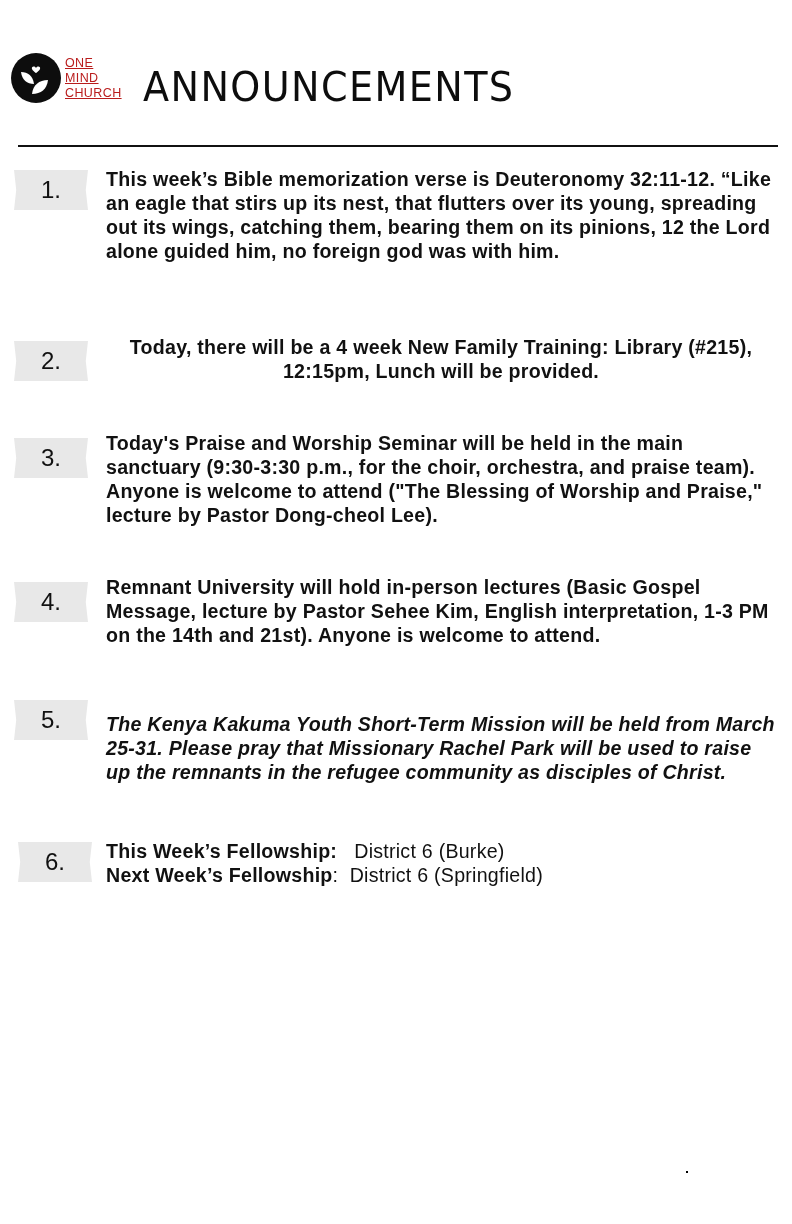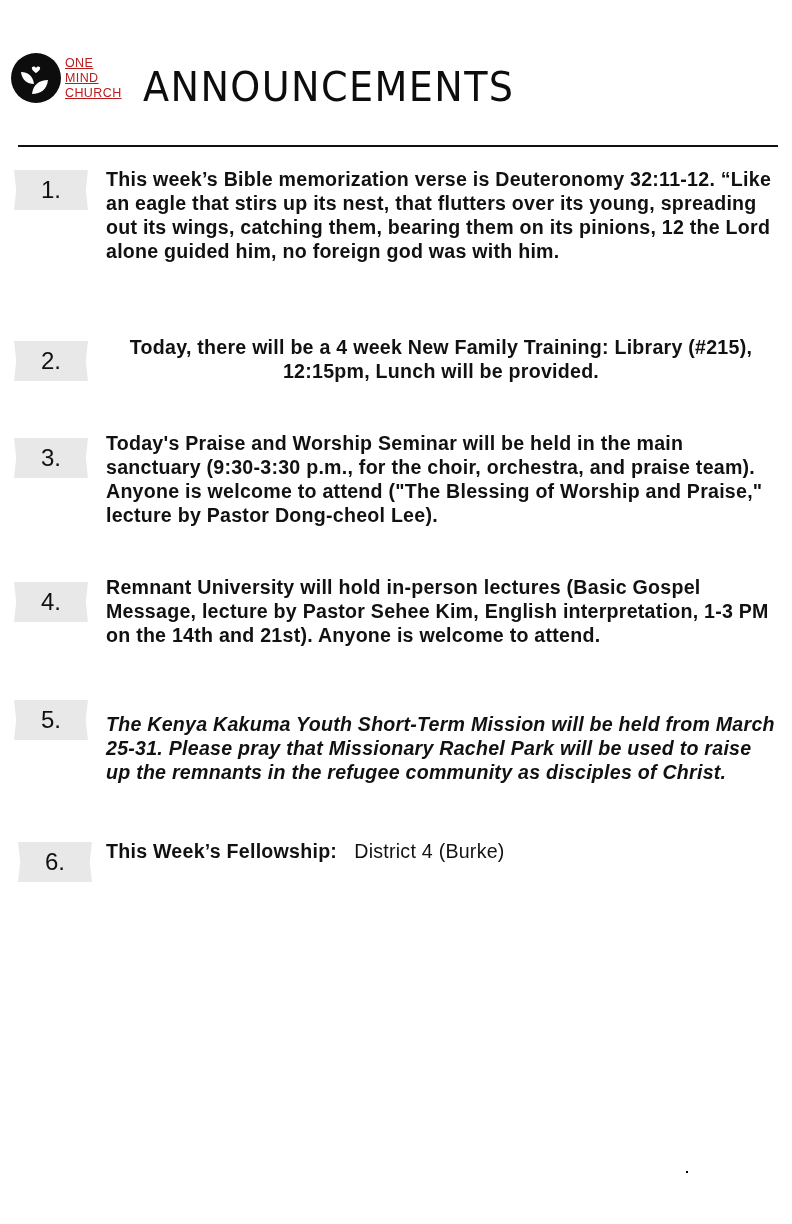--- a/index.html
+++ b/index.html
@@ -90,18 +90,22 @@
 <div class="item" style="top:0;">
   <div class="badge" style="left:14px; top:700px;">5.</div>
   <div class="text" style="top:712px;font-style:italic;">The Kenya Kakuma Youth Short-Term Mission will be held from March 25-31. Please pray that Missionary Rachel Park will be used to raise up the remnants in the refugee community as disciples of Christ.</div>
 </div>
 
 <div class="item" style="top:0;">
   <div class="badge" style="left:18px; top:842px;">6.</div>
   <div class="text" style="top:839px;">
     <div class="fellow-row">
       <span>This Week’s Fellowship:</span>&nbsp;&nbsp;
-      <span class="fellow-value">District 4 (Burke)</span>
+      <span class="fellow-value">District 6 (Burke)</span>
+    </div>
+    <div class="fellow-row">
+      <span>Next Week’s Fellowship</span><span class="fellow-value">:</span>&nbsp;
+      <span class="fellow-value">District 6 (Springfield)</span>
     </div>
   </div>
 </div>
 
 <div class="dot"></div>
 
 </body></html>

